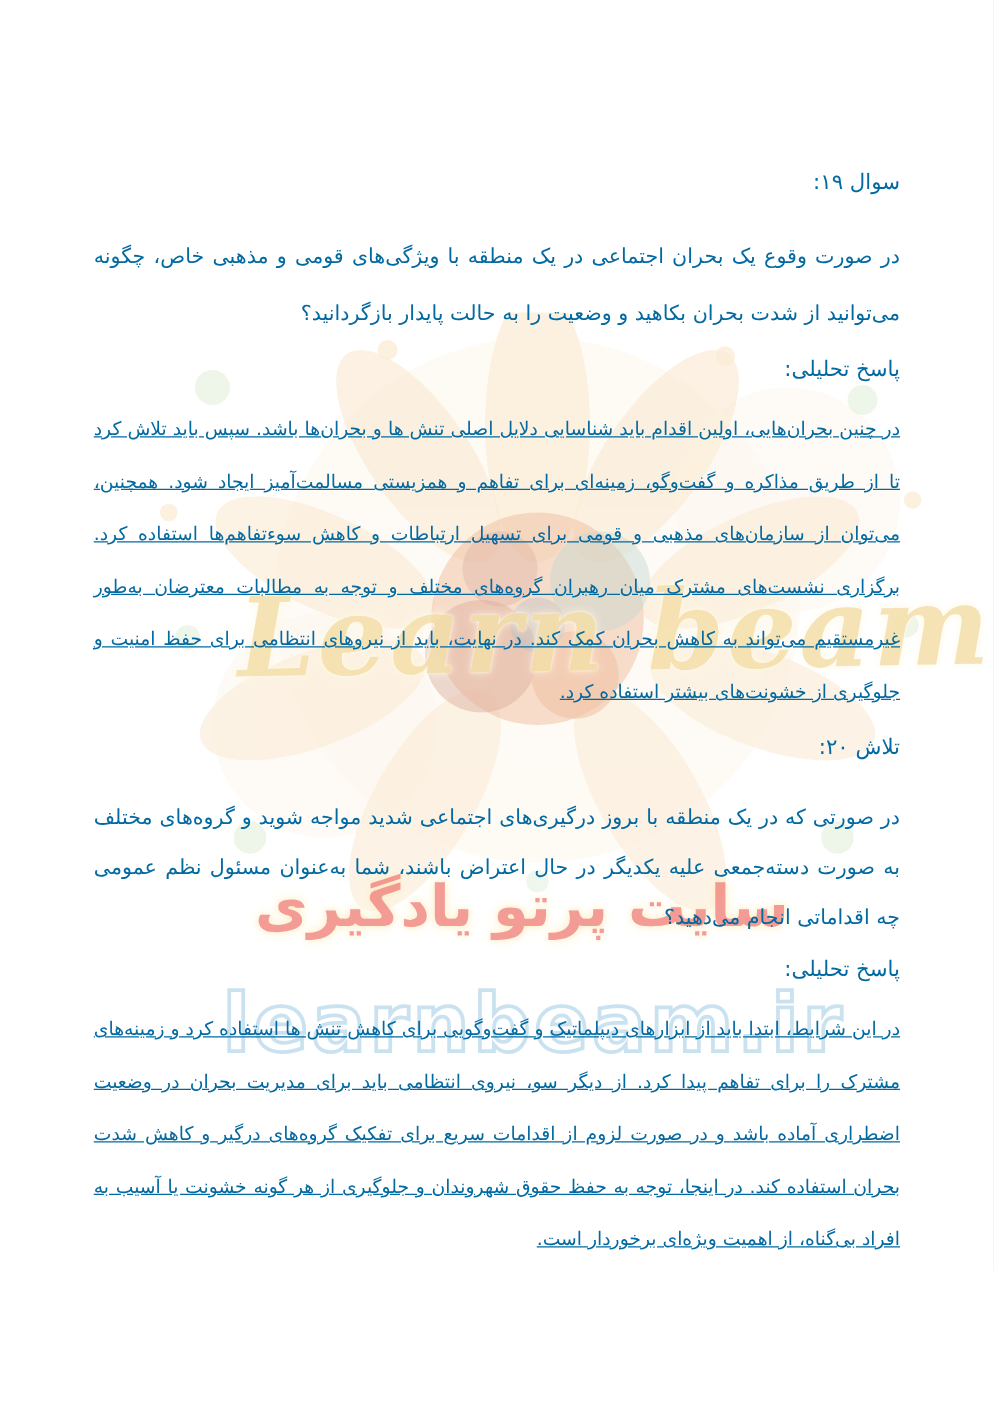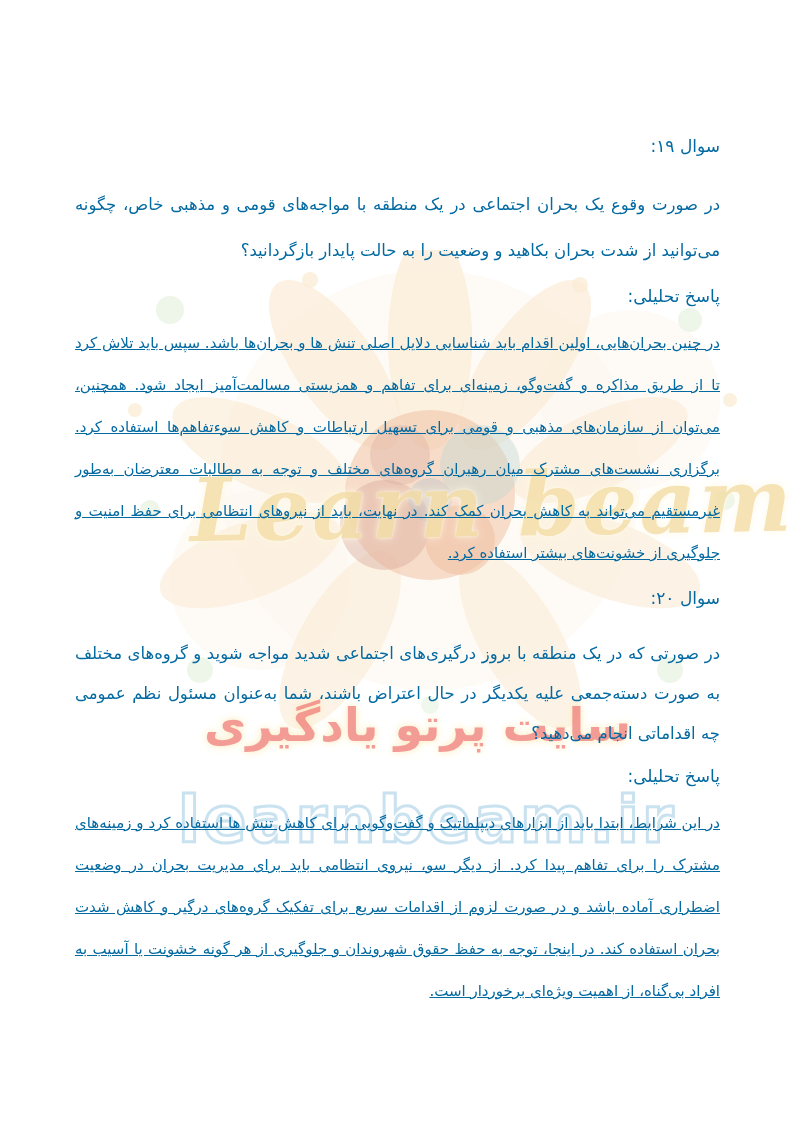--- a/index.html
+++ b/index.html
@@ -113,27 +113,27 @@
   <div class="wm-script" style="color:#f4dfa9;">Learn beam</div>
 
   <div class="wm-sitename" style="color:#f1837b;">سایت پرتو یادگیری</div>
 
   <div class="wm-domain">learnbeam.ir</div>
 
   <div class="doc">
 
     <p class="q-label">سوال ۱۹:</p>
 
-    <p class="q-text">در صورت وقوع یک بحران اجتماعی در یک منطقه با مواجه‌های قومی و مذهبی خاص، چگونه می‌توانید از شدت بحران بکاهید و وضعیت را به حالت پایدار بازگردانید؟</p>
+    <p class="q-text">در صورت وقوع یک بحران اجتماعی در یک منطقه با ویژگی‌های قومی و مذهبی خاص، چگونه می‌توانید از شدت بحران بکاهید و وضعیت را به حالت پایدار بازگردانید؟</p>
 
     <p class="ans-label">پاسخ تحلیلی:</p>
 
     <p class="ans-text">در چنین بحران‌هایی، اولین اقدام باید شناسایی دلایل اصلی تنش ها و بحران‌ها باشد. سپس باید تلاش کرد تا از طریق مذاکره و گفت‌وگو، زمینه‌ای برای تفاهم و همزیستی مسالمت‌آمیز ایجاد شود. همچنین، می‌توان از سازمان‌های مذهبی و قومی برای تسهیل ارتباطات و کاهش سوءتفاهم‌ها استفاده کرد. برگزاری نشست‌های مشترک میان رهبران گروه‌های مختلف و توجه به مطالبات معترضان به‌طور غیرمستقیم می‌تواند به کاهش بحران کمک کند. در نهایت، باید از نیروهای انتظامی برای حفظ امنیت و جلوگیری از خشونت‌های بیشتر استفاده کرد.</p>
 
-    <p class="q-label">سوال ۲۰:</p>
+    <p class="q-label">تلاش ۲۰:</p>
 
     <p class="q-text q20-text">در صورتی که در یک منطقه با بروز درگیری‌های اجتماعی شدید مواجه شوید و گروه‌های مختلف به صورت دسته‌جمعی علیه یکدیگر در حال اعتراض باشند، شما به‌عنوان مسئول نظم عمومی چه اقداماتی انجام می‌دهید؟</p>
 
     <p class="ans-label">پاسخ تحلیلی:</p>
 
     <p class="ans-text">در این شرایط، ابتدا باید از ابزارهای دیپلماتیک و گفت‌وگویی برای کاهش تنش ها استفاده کرد و زمینه‌های مشترک را برای تفاهم پیدا کرد. از دیگر سو، نیروی انتظامی باید برای مدیریت بحران در وضعیت اضطراری آماده باشد و در صورت لزوم از اقدامات سریع برای تفکیک گروه‌های درگیر و کاهش شدت بحران استفاده کند. در اینجا، توجه به حفظ حقوق شهروندان و جلوگیری از هر گونه خشونت یا آسیب به افراد بی‌گناه، از اهمیت ویژه‌ای برخوردار است.</p>
 
   </div>
 </div>
 

